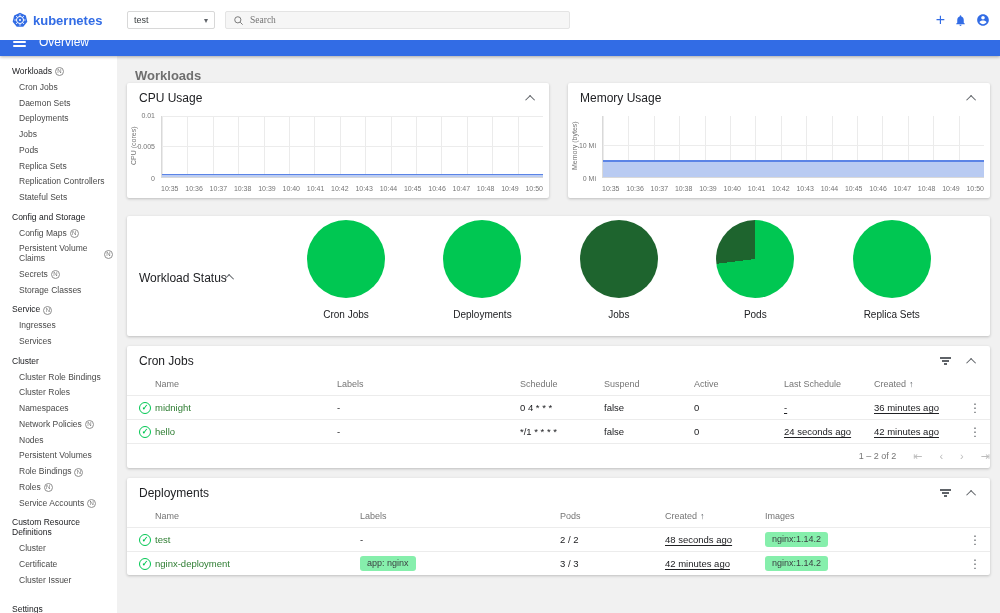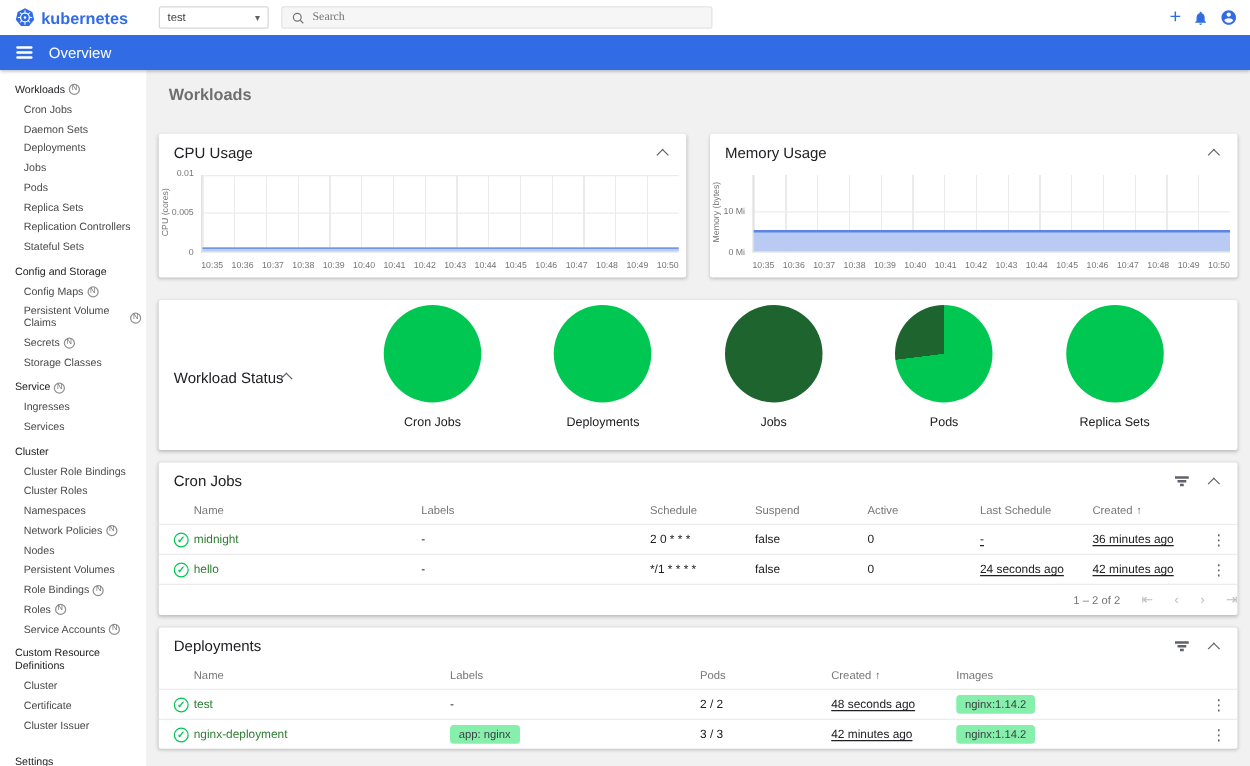--- a/index.html
+++ b/index.html
@@ -1,19 +1,19 @@
 <!DOCTYPE html>
 <html><head>
 <meta charset="utf-8">
 <style>
   *{margin:0;padding:0;box-sizing:border-box}
   body{width:1000px;height:613px;font-family:"Liberation Sans",sans-serif;background:#f1f1f1;overflow:hidden;position:relative;color:#202124}
 
   
-  .topbar{position:absolute;top:0;left:0;right:0;height:28px;background:#fff;display:flex;align-items:center;z-index:10}
+  .topbar{position:absolute;top:0;left:0;right:0;height:40px;background:#fff;display:flex;align-items:center;z-index:10}
   .brand{display:flex;align-items:center;gap:5px;padding-left:12px;width:117px;flex:none}
   .brand-name{color:#326ce5;font-size:13px;font-weight:bold}
   .ns-select{width:88px;height:18px;border:1px solid #d8d8d8;border-radius:2px;display:flex;align-items:center;justify-content:space-between;padding:0 6px;font-size:9px;color:#3c4043;margin-left:10px;cursor:pointer;flex:none}
   .ns-caret{font-size:8px;color:#5f6368}
   .search-bar{flex:1;max-width:345px;height:18px;background:#f6f6f6;border:1px solid #e4e4e4;border-radius:2px;margin-left:10px;display:flex;align-items:center;gap:6px;padding:0 7px}
   .search-bar input{border:none;outline:none;background:transparent;font-size:9.5px;width:100%;font-family:Liberation Serif, serif;color:#3c4043}
   .topbar-actions{display:flex;align-items:center;gap:9px;margin-left:auto;padding-right:10px}
   .add-btn{color:#326ce5;font-size:16px;line-height:1;cursor:pointer;font-weight:400}
   .icon-btn{display:flex;align-items:center;cursor:pointer}
 
@@ -39,21 +39,21 @@
   .card-header{display:flex;align-items:center;padding:8px 14px 5px 12px;font-size:12px;color:#202124}
   .card-header .spacer{flex:1}
   .chevron-up{width:7px;height:7px;border-left:1.5px solid #5f6368;border-top:1.5px solid #5f6368;transform:rotate(45deg) translateY(2px);cursor:pointer;flex:none}
   .filter-icon{display:inline-flex;flex-direction:column;align-items:center;gap:1.5px;margin-right:18px;cursor:pointer}
   .filter-icon i{height:1.5px;background:#5f6368;display:block}
   .filter-icon i:nth-child(1){width:11px}
   .filter-icon i:nth-child(2){width:7px}
   .filter-icon i:nth-child(3){width:3px}
 
   
-  .charts-row{display:flex;gap:19px;margin-top:24px}
+  .charts-row{display:flex;gap:19px;margin-top:0}
   .chart-card{flex:1;height:115px;display:flex;flex-direction:column}
   .chart-area{flex:1;position:relative;margin-bottom:4px}
   .ylab{position:absolute;left:1px;top:4px;bottom:16px;width:10px;display:flex;align-items:center;justify-content:center;writing-mode:vertical-rl;transform:rotate(180deg);font-size:7px;color:#757575}
   .ylabels{position:absolute;left:10px;top:6px;bottom:16px;width:21px}
   .ytick{position:absolute;right:3px;font-size:7px;color:#757575;white-space:nowrap}
   .plot{position:absolute;left:34px;right:6px;top:6px;bottom:16px;border-left:1px solid #d9d9d9;border-bottom:1px solid #d9d9d9}
   .plot-cpu{background:linear-gradient(#ececec,#ececec) 0 0/100% 1px no-repeat,linear-gradient(#ececec,#ececec) 0 50%/100% 1px no-repeat,repeating-linear-gradient(90deg,#ebebeb 0 1px,transparent 1px calc(100%/15))}
   .plot-mem{background:linear-gradient(#ececec,#ececec) 0 48%/100% 1px no-repeat,repeating-linear-gradient(90deg,#ebebeb 0 1px,transparent 1px calc(100%/15))}
   .cpu-area{position:absolute;left:0;right:0;bottom:0;height:3px;background:#bccdf3;border-top:1.5px solid #5b84e6}
   .mem-area{position:absolute;left:0;right:0;bottom:0;height:28%;background:#b9cbf2;border-top:2px solid #5b84e6}
@@ -395,21 +395,21 @@
       <span class="hcell">
           <span>Created</span>
           <span class="sort-arrow">↑</span>
         </span>
       <span></span>
     </div>
     <div class="t-row cron-grid">
       <span class="check">✓</span>
       <span class="res-link">midnight</span>
       <span>-</span>
-      <span>2 0 * * *</span>
+      <span>0 4 * * *</span>
       <span>false</span>
       <span>0</span>
       <span class="tip">-</span>
       <span class="tip">36 minutes ago</span>
       <span class="kebab">⋮</span>
     </div>
     <div class="t-row cron-grid">
       <span class="check">✓</span>
       <span class="res-link">hello</span>
       <span>-</span>

